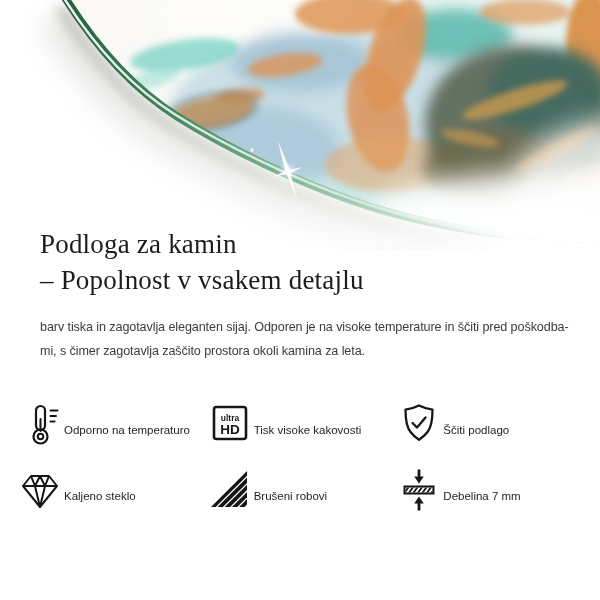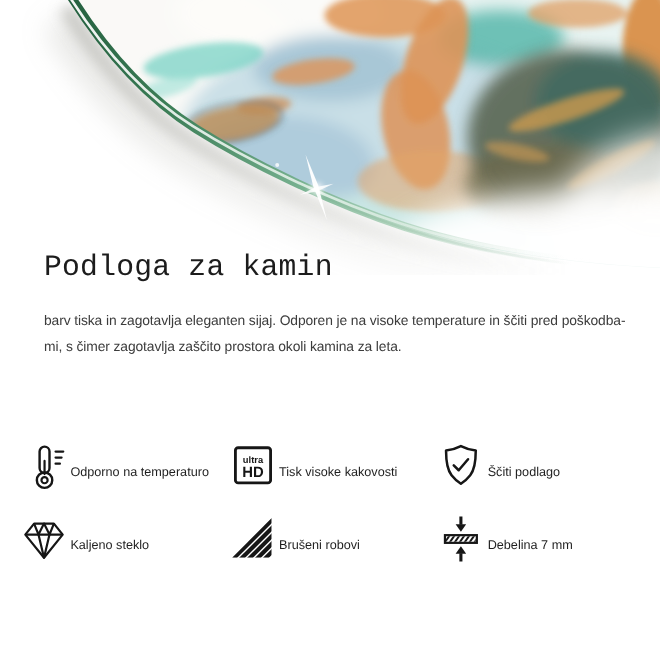--- a/index.html
+++ b/index.html
@@ -1,20 +1,20 @@
 <!DOCTYPE html>
 <html><head>
 <meta charset="utf-8">
 <style>
   html,body{margin:0;padding:0;background:#ffffff;}
   .page{position:relative;width:600px;height:600px;background:#ffffff;overflow:hidden;
         font-family:"Liberation Sans",sans-serif;}
   .hero{position:absolute;left:0;top:0;width:600px;height:250px;}
   .content{position:absolute;left:40px;top:226px;width:535px;}
-  .title{margin:0;font-family:Liberation Mono, monospace;font-weight:400;
+  .title{margin:0;font-family:Liberation Serif, serif;font-weight:400;
          font-size:27px;line-height:36px;color:#1c1c1c;letter-spacing:0.2px;}
   .title span{display:block;}
   .desc{margin:18px 0 0 0;font-size:12.6px;line-height:23.5px;color:#3c3c3c;letter-spacing:-0.1px;}
   .desc span{display:block;white-space:nowrap;}
   .features{position:absolute;left:16px;top:399px;width:569px;
             display:grid;grid-template-columns:repeat(3,1fr);row-gap:16px;}
   .feature{display:flex;flex-direction:row;align-items:center;}
   .icon-wrap{height:50px;display:flex;align-items:center;justify-content:center;}
   .feature-label{margin-top:12px;font-size:11.5px;line-height:14px;color:#1f1f1f;text-align:center;}
   .icon{display:block;}
@@ -134,20 +134,21 @@
         <path d="M0,-33 L2.3,-3 L0,30 L-2.3,-3 Z" fill="#ffffff" opacity="0.95"></path>
         <path d="M-16,0 L0,-2 L16,0 L0,2 Z" fill="#ffffff" opacity="0.85"></path>
       </g>
       <circle cx="252" cy="150" r="1.8" fill="#ffffff" opacity="0.8"></circle>
     </svg>
   </div>
 
   <div class="content">
     <h1 class="title">
       <span>Podloga za kamin</span>
+      <span>– Popolnost v vsakem detajlu</span>
     </h1>
     <p class="desc">
       <span>barv tiska in zagotavlja eleganten sijaj. Odporen je na visoke temperature in ščiti pred poškodba-</span>
       <span>mi, s čimer zagotavlja zaščito prostora okoli kamina za leta.</span>
     </p>
   </div>
 
   <div class="features">
 
     <div class="feature">

